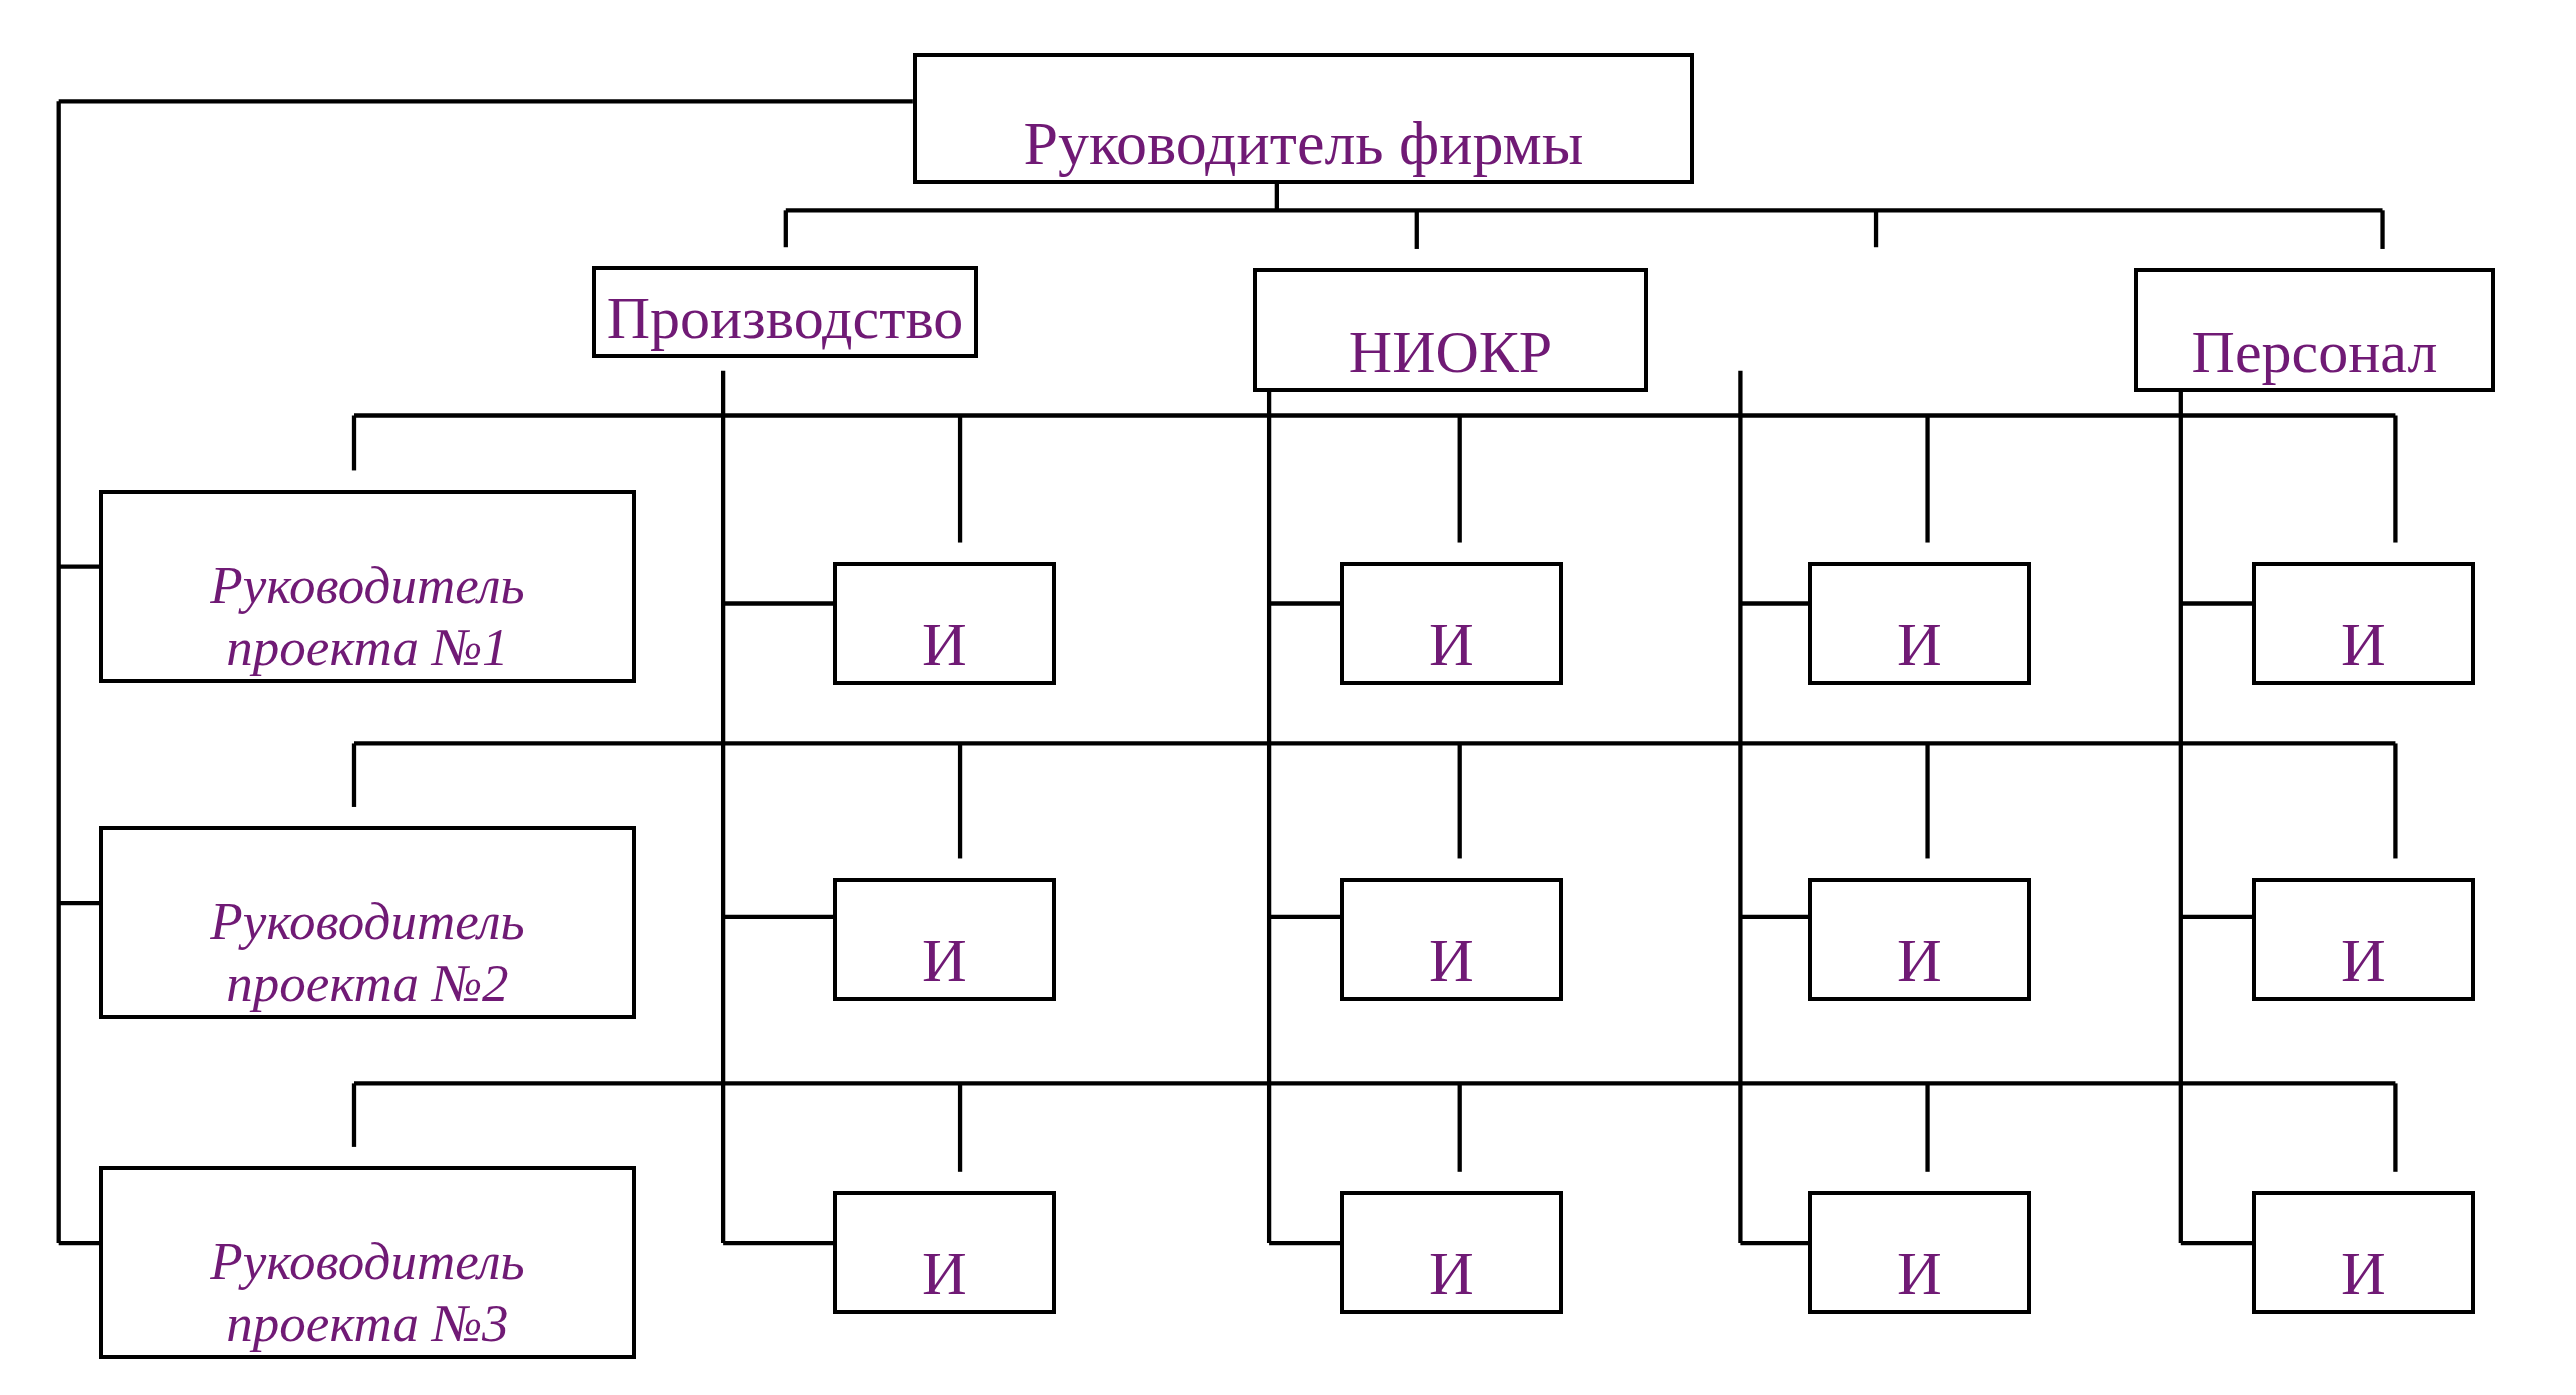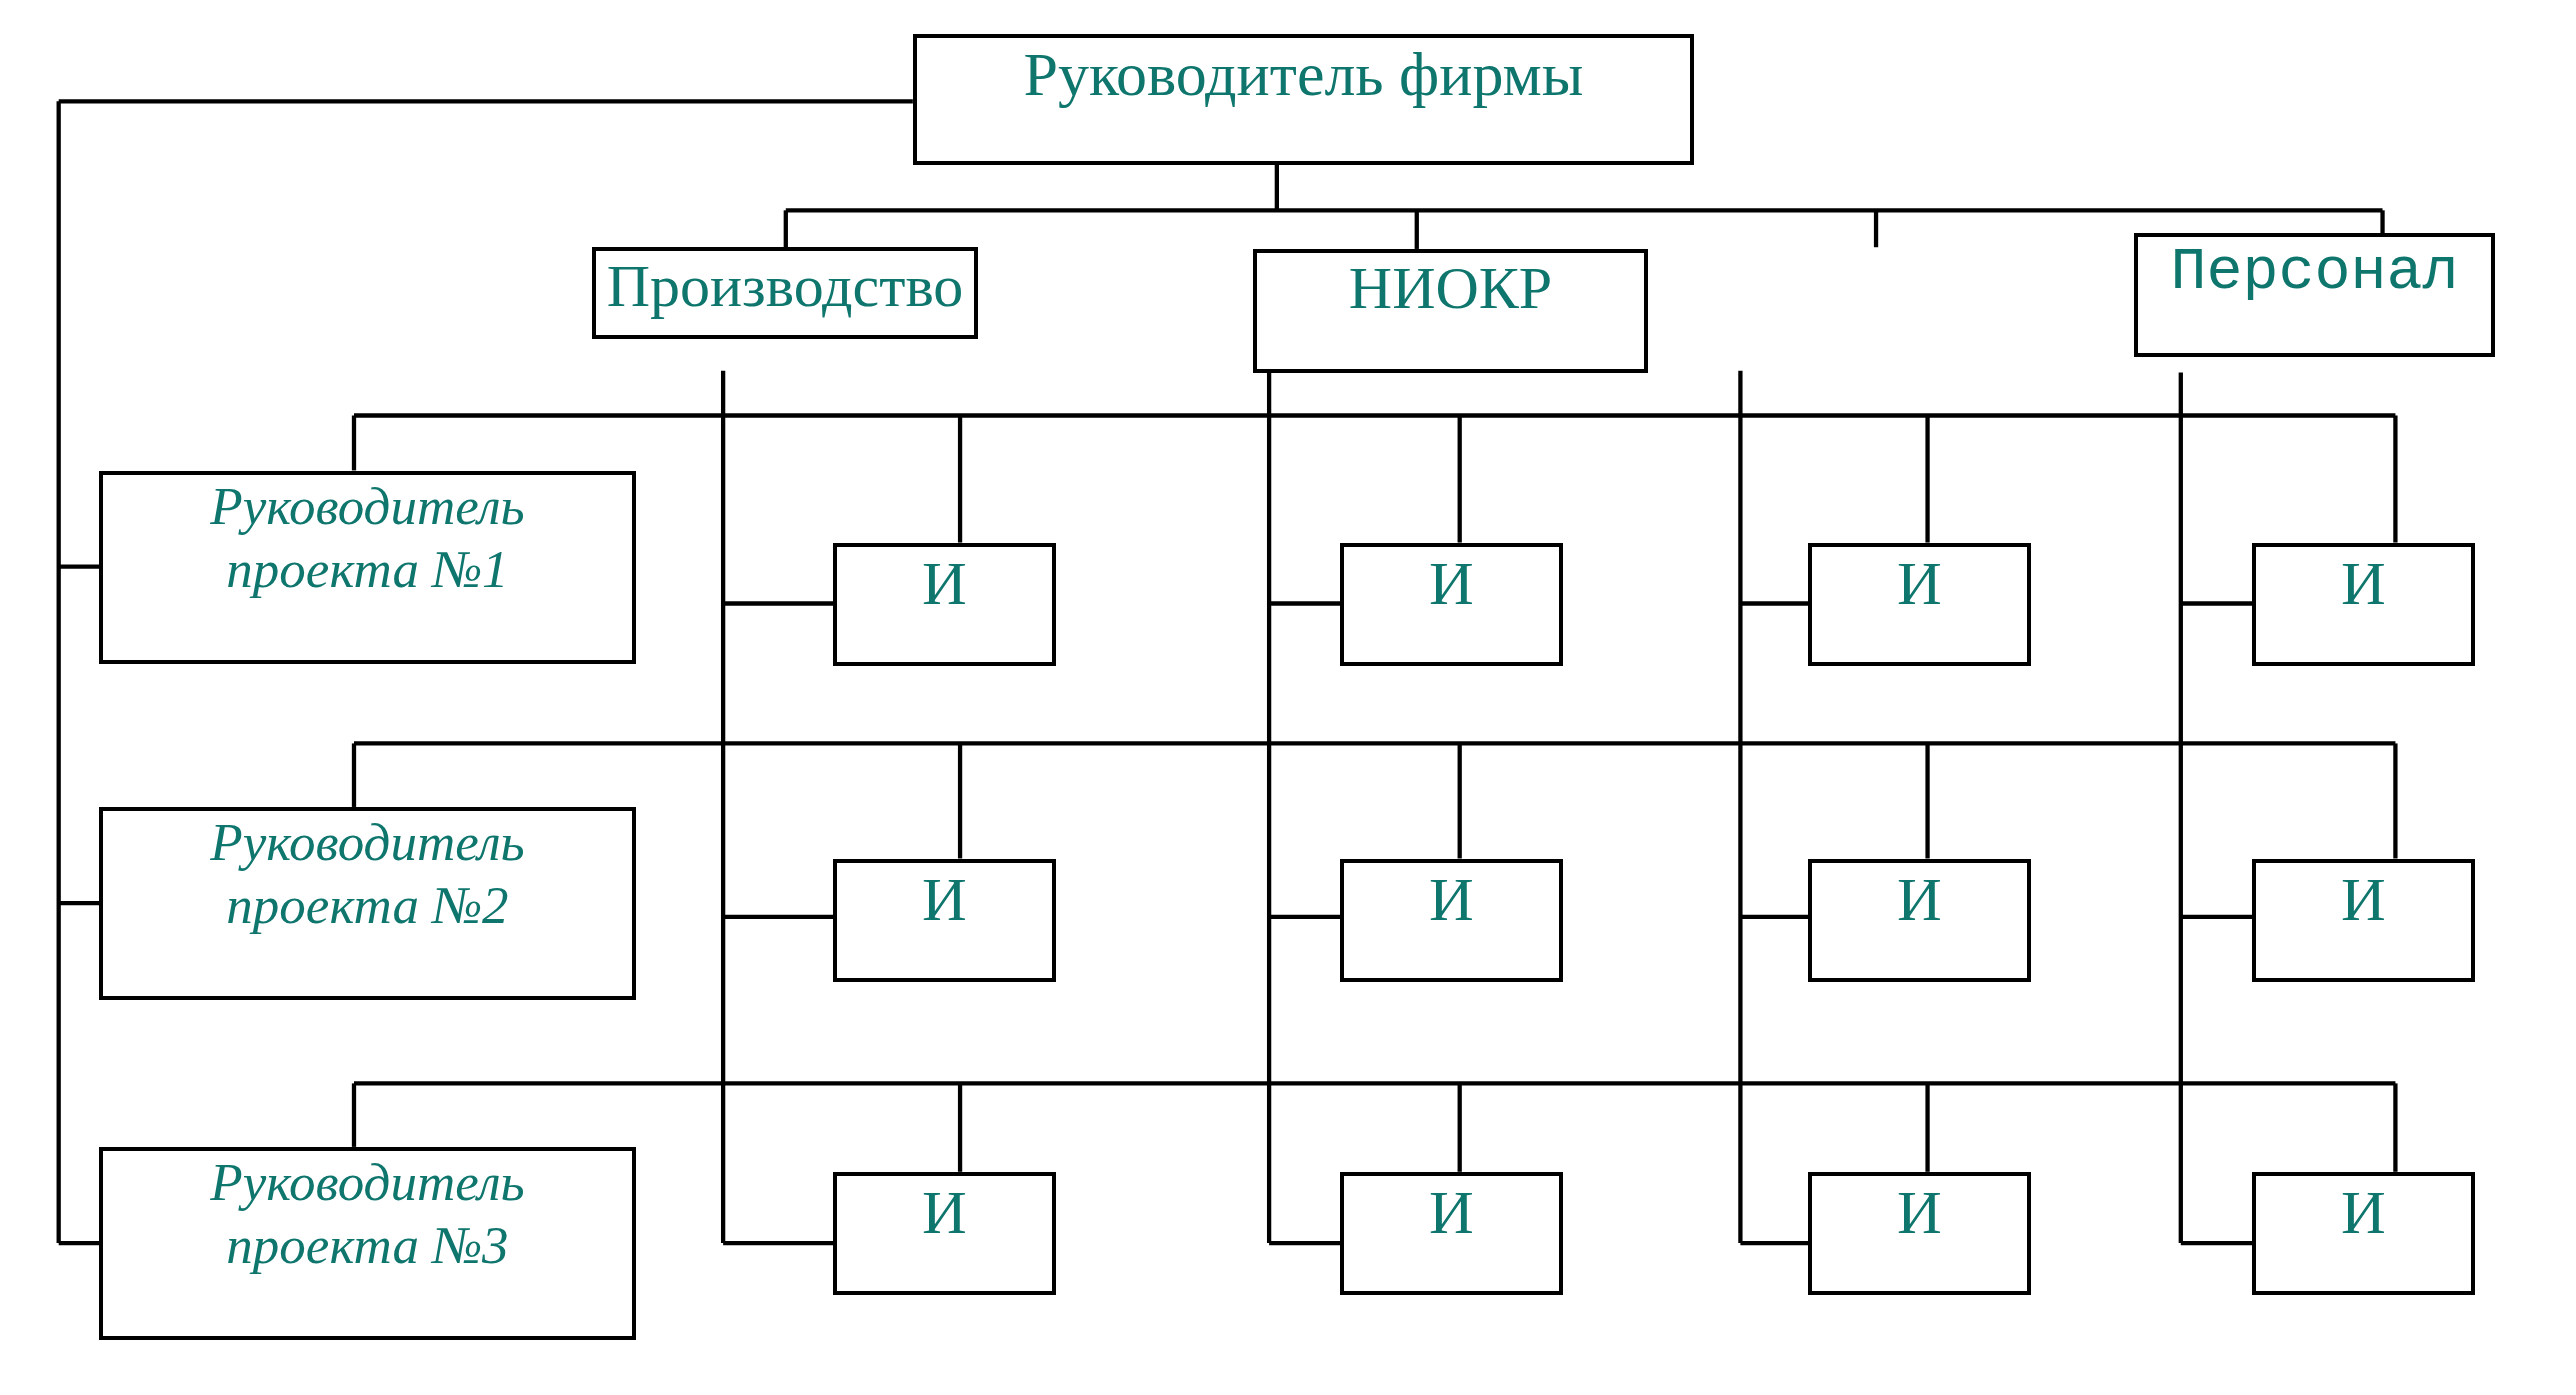--- a/index.html
+++ b/index.html
@@ -24,26 +24,27 @@
     width: 2576px;
     height: 1395px;
     pointer-events: none;
   }
   .node {
     position: absolute;
     box-sizing: border-box;
     background: #ffffff;
     border: 4.3px solid #000000;
     display: flex;
-    align-items: flex-start;
+    align-items: flex-end;
     justify-content: center;
     text-align: center;
-    color: #0f766e;
+    color: #701a75;
     line-height: 1.18;
     z-index: 5;
+    margin-top: 19px;
   }
   .node-label {
     display: block;
     width: 100%;
     padding: 0 8.6px;
     box-sizing: border-box;
     white-space: pre-line;
   }
   .node.top-exec    { font-size: 62px; }
   .node.department  { font-size: 60px; }
@@ -122,21 +123,21 @@
   <div class="node top-exec" style="left:913px; top:34px; width:781px; height:131px;">
     <span class="node-label">Руководитель фирмы</span>
   </div>
 
   <div class="node department" style="left:592px; top:247px; width:386px; height:92px;">
     <span class="node-label">Производство</span>
   </div>
   <div class="node department" style="left:1253px; top:249px; width:395px; height:124px;">
     <span class="node-label">НИОКР</span>
   </div>
-  <div class="node department" style="left:2134px; top:233px; width:361px; height:124px;font-family:Liberation Mono, monospace;">
+  <div class="node department" style="left:2134px; top:249px; width:361px; height:124px;">
     <span class="node-label">Персонал</span>
   </div>
 
   <div class="node project" style="left:99px; top:471px; width:537px; height:193px;">
     <span class="node-label">Руководитель
 проекта №1</span>
   </div>
   <div class="node project" style="left:99px; top:807px; width:537px; height:193px;">
     <span class="node-label">Руководитель
 проекта №2</span>

